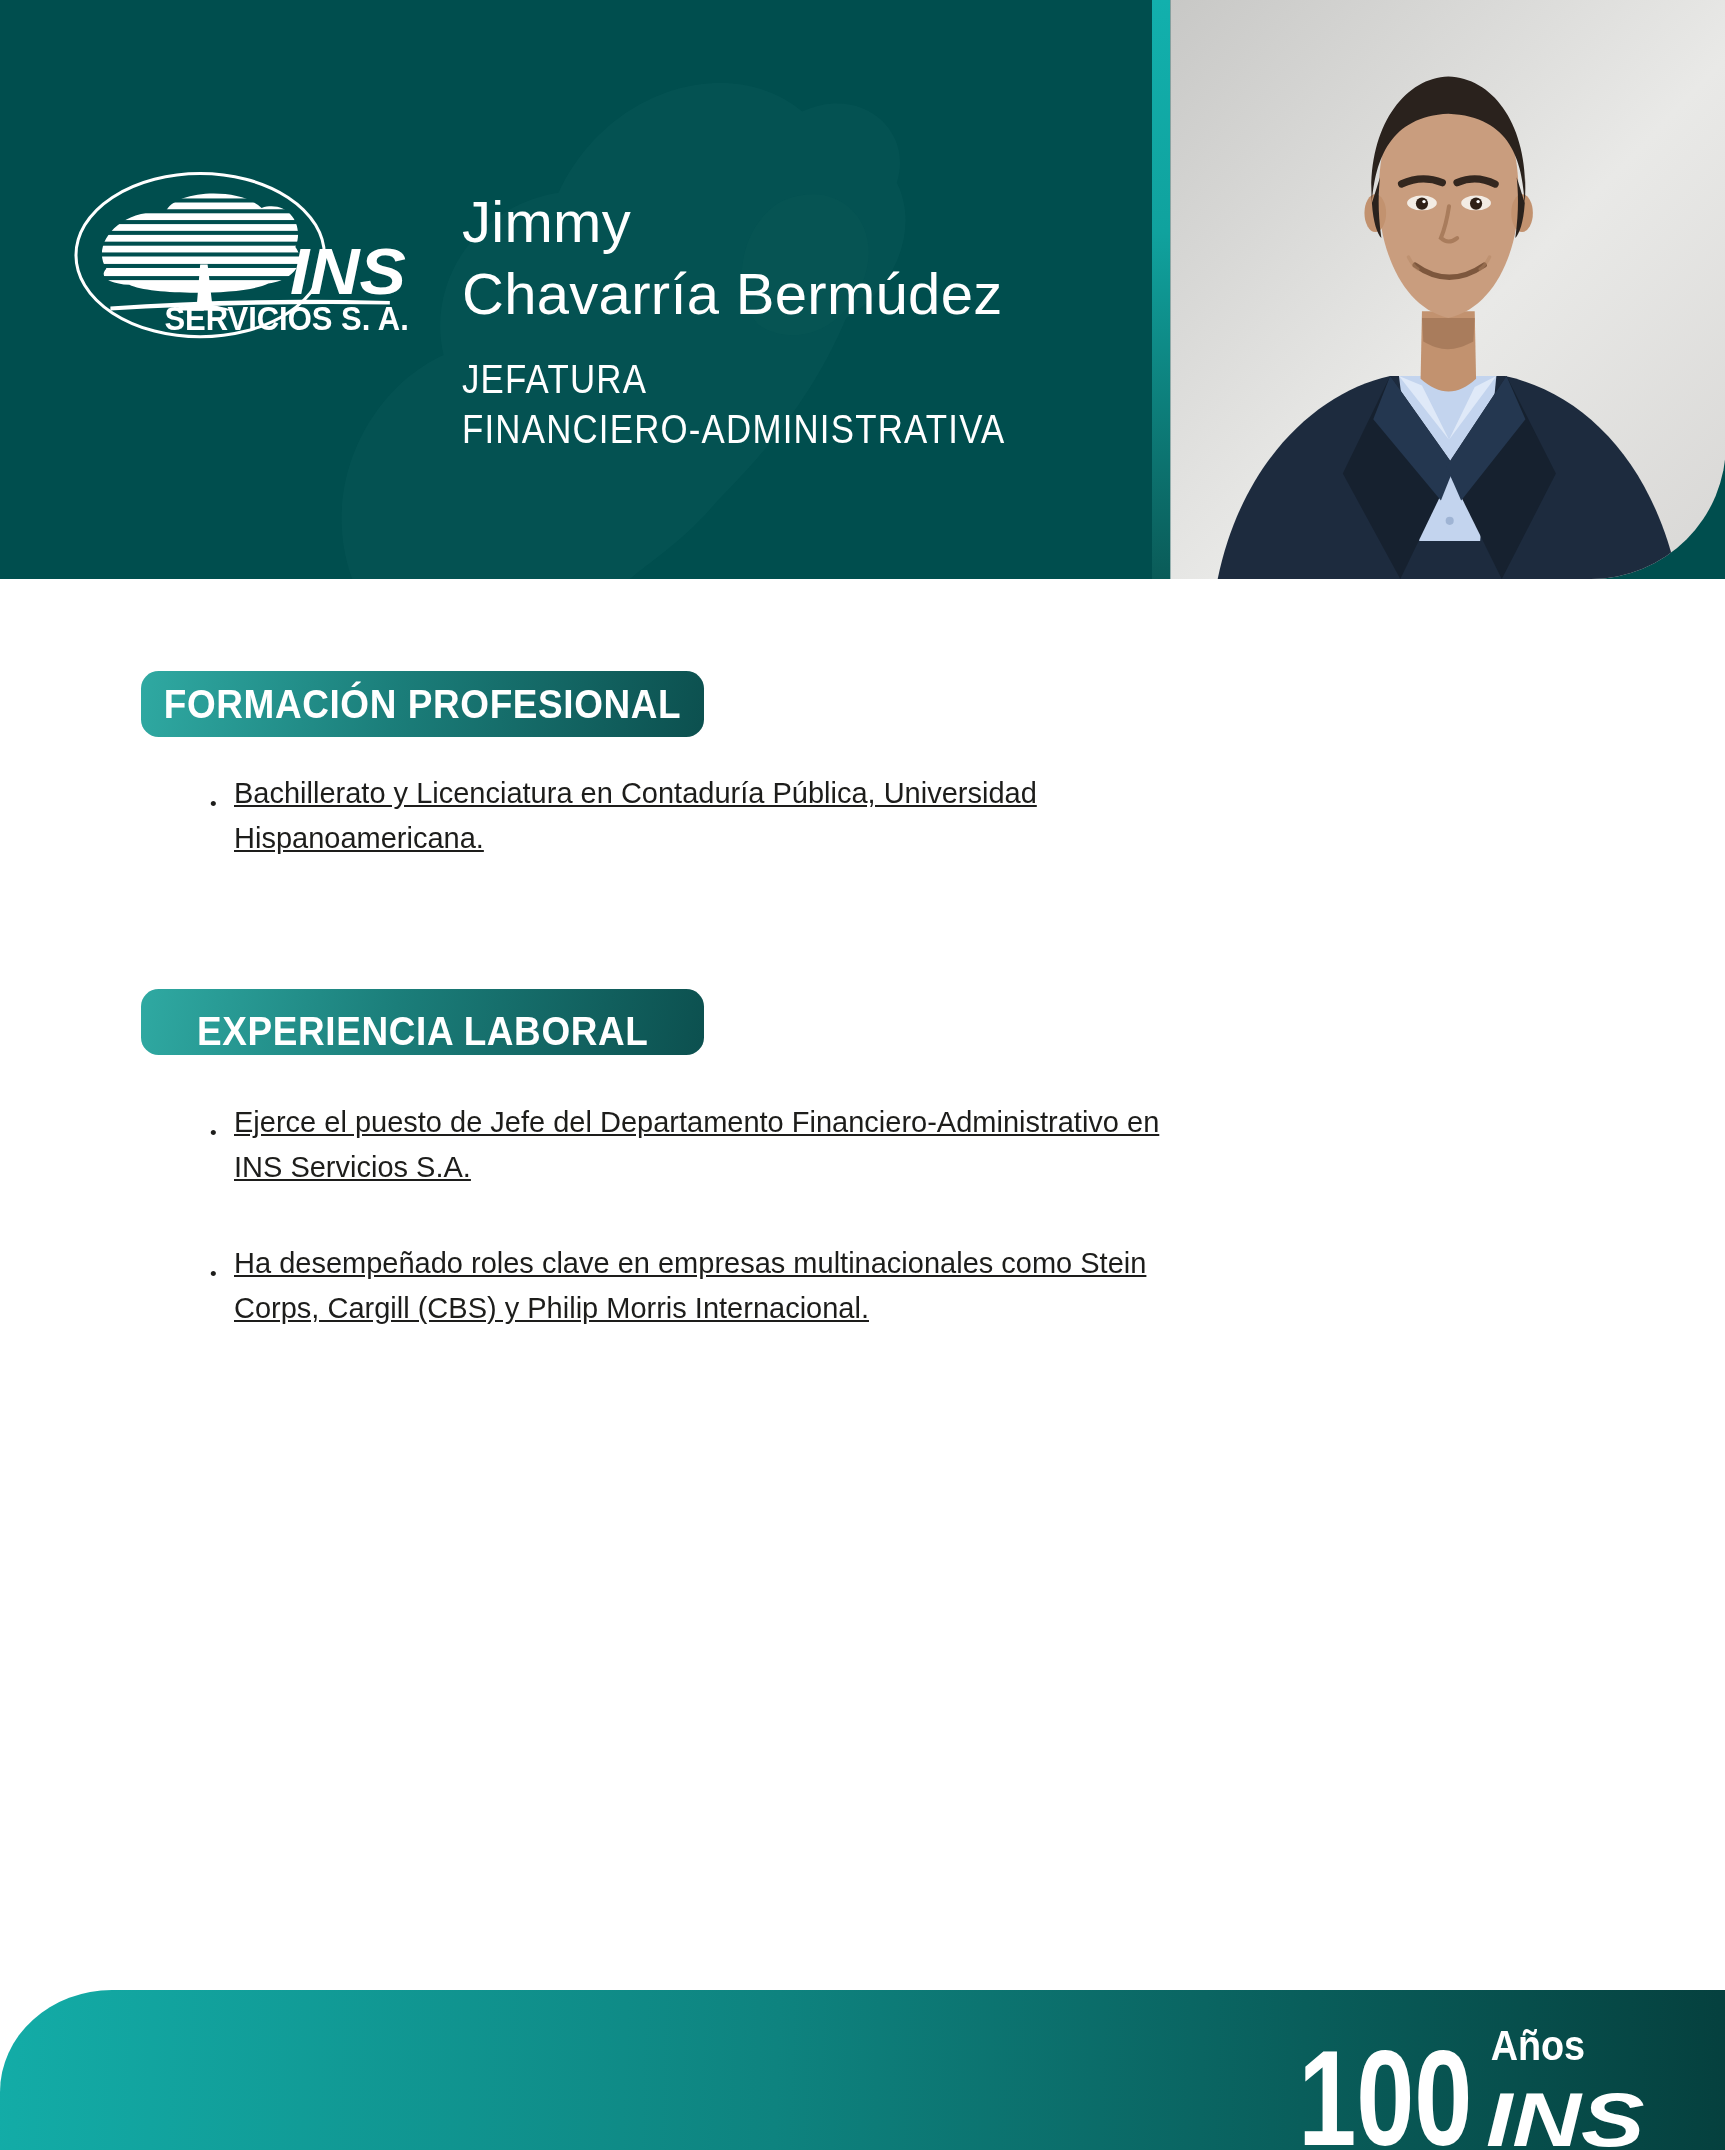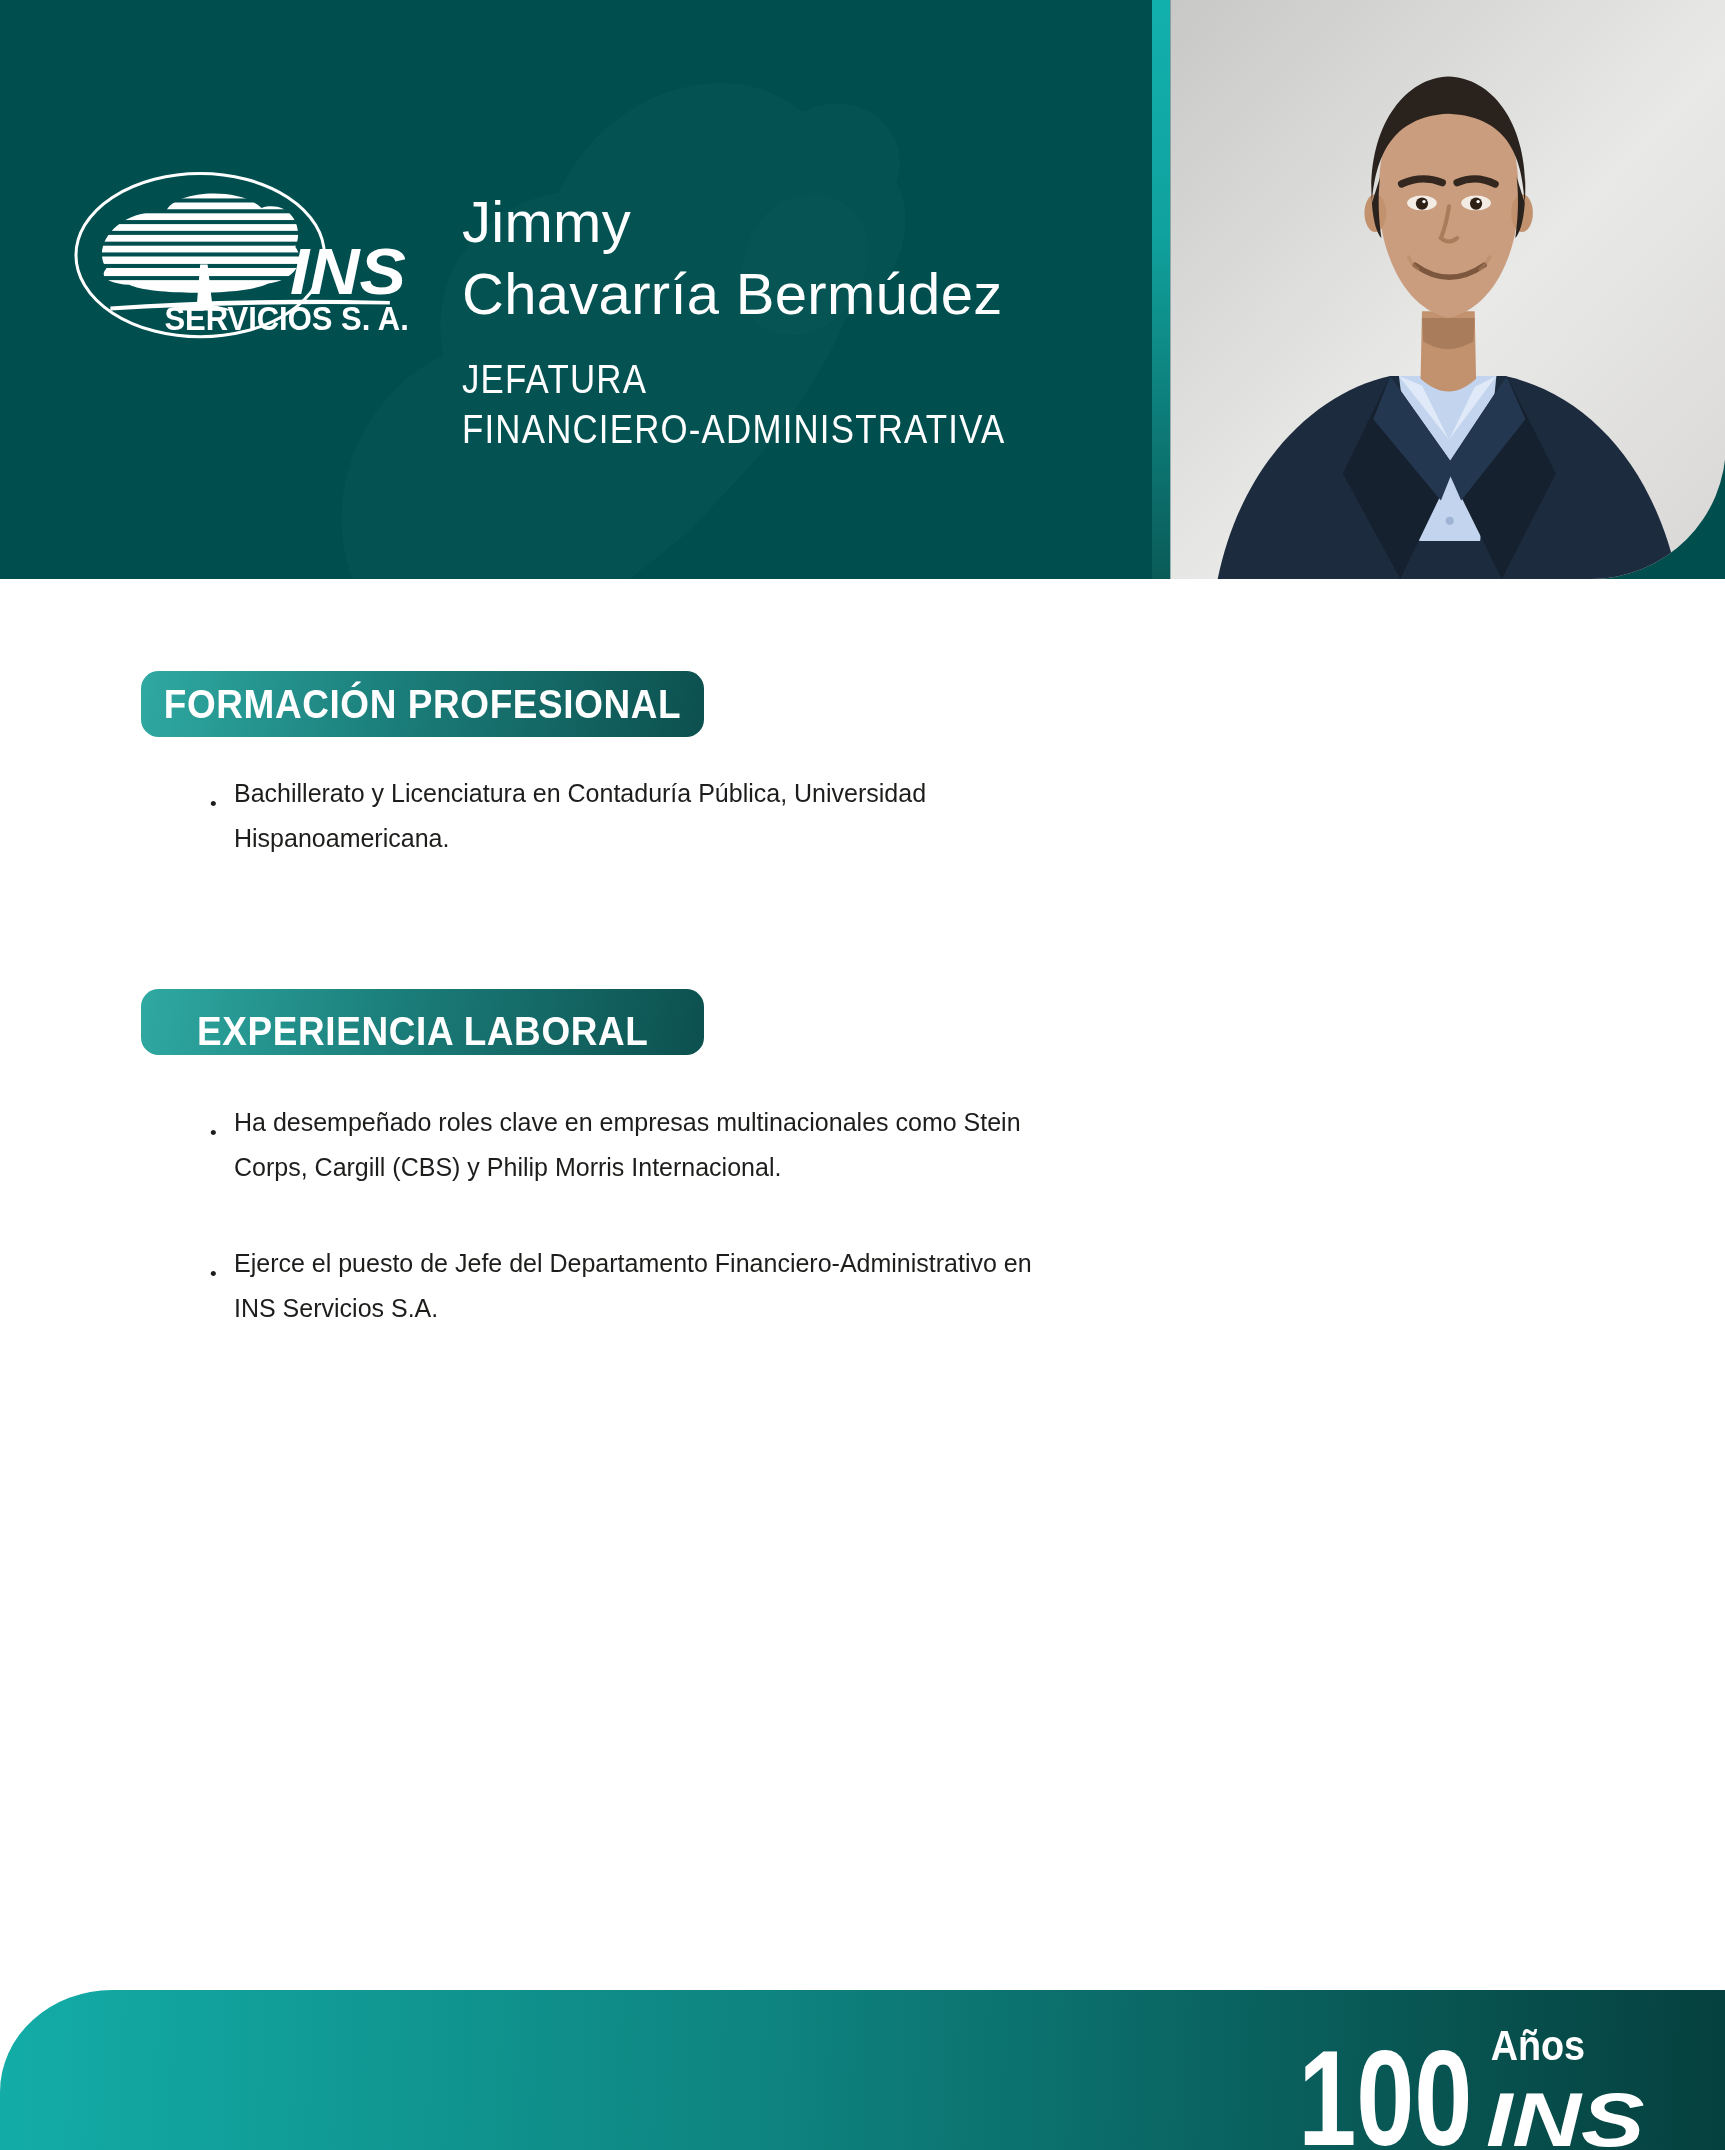--- a/index.html
+++ b/index.html
@@ -53,21 +53,21 @@
   .pill-1 { top:671px; }
   .pill-2 { top:989px;align-items:flex-end; }
   .pill .pill-label {
     color:#ffffff; font-weight:bold; font-size:41px; letter-spacing:0.7px;
     transform:scaleX(0.9); white-space:nowrap;
   }
 
   
   .bullets {
     position:absolute; left:206px; width:1455px;
-    color:#1d1d1b; font-size:25px; line-height:45px;
+    color:#1d1d1b; font-size:29px; line-height:45px;text-decoration:underline;
   }
   .bullets-1 { top:771px; }
   .bullets-2 { top:1100px; }
   .bullet {
     position:relative; padding-left:28px; margin-bottom:51px;
     white-space:pre-line;
   }
   .bullet::before {
     content:"•"; position:absolute; left:4px; top:10px;
     font-size:19px; color:#1d1d1b;
@@ -199,24 +199,24 @@
 </div>
 <div class="bullets bullets-1">
   <div class="bullet">Bachillerato y Licenciatura en Contaduría Pública, Universidad
 Hispanoamericana.</div>
 </div>
 
 <div class="pill pill-2">
   <span class="pill-label">EXPERIENCIA LABORAL</span>
 </div>
 <div class="bullets bullets-2">
+  <div class="bullet">Ejerce el puesto de Jefe del Departamento Financiero-Administrativo en
+INS Servicios S.A.</div>
   <div class="bullet">Ha desempeñado roles clave en empresas multinacionales como Stein
 Corps, Cargill (CBS) y Philip Morris Internacional.</div>
-  <div class="bullet">Ejerce el puesto de Jefe del Departamento Financiero-Administrativo en
-INS Servicios S.A.</div>
 </div>
 
 <div class="footer"></div>
 <svg class="footer-logo" viewBox="0 0 540 200">
   <text x="0" y="188" font-size="200" font-weight="bold" textLength="258" lengthAdjust="spacingAndGlyphs">100</text>
   <text x="285" y="62" font-size="64" font-weight="bold" textLength="140" lengthAdjust="spacingAndGlyphs">Años</text>
   <text x="278" y="190" font-size="112" font-weight="bold" font-style="italic" textLength="235" lengthAdjust="spacingAndGlyphs">INS</text>
 </svg>
 
 

